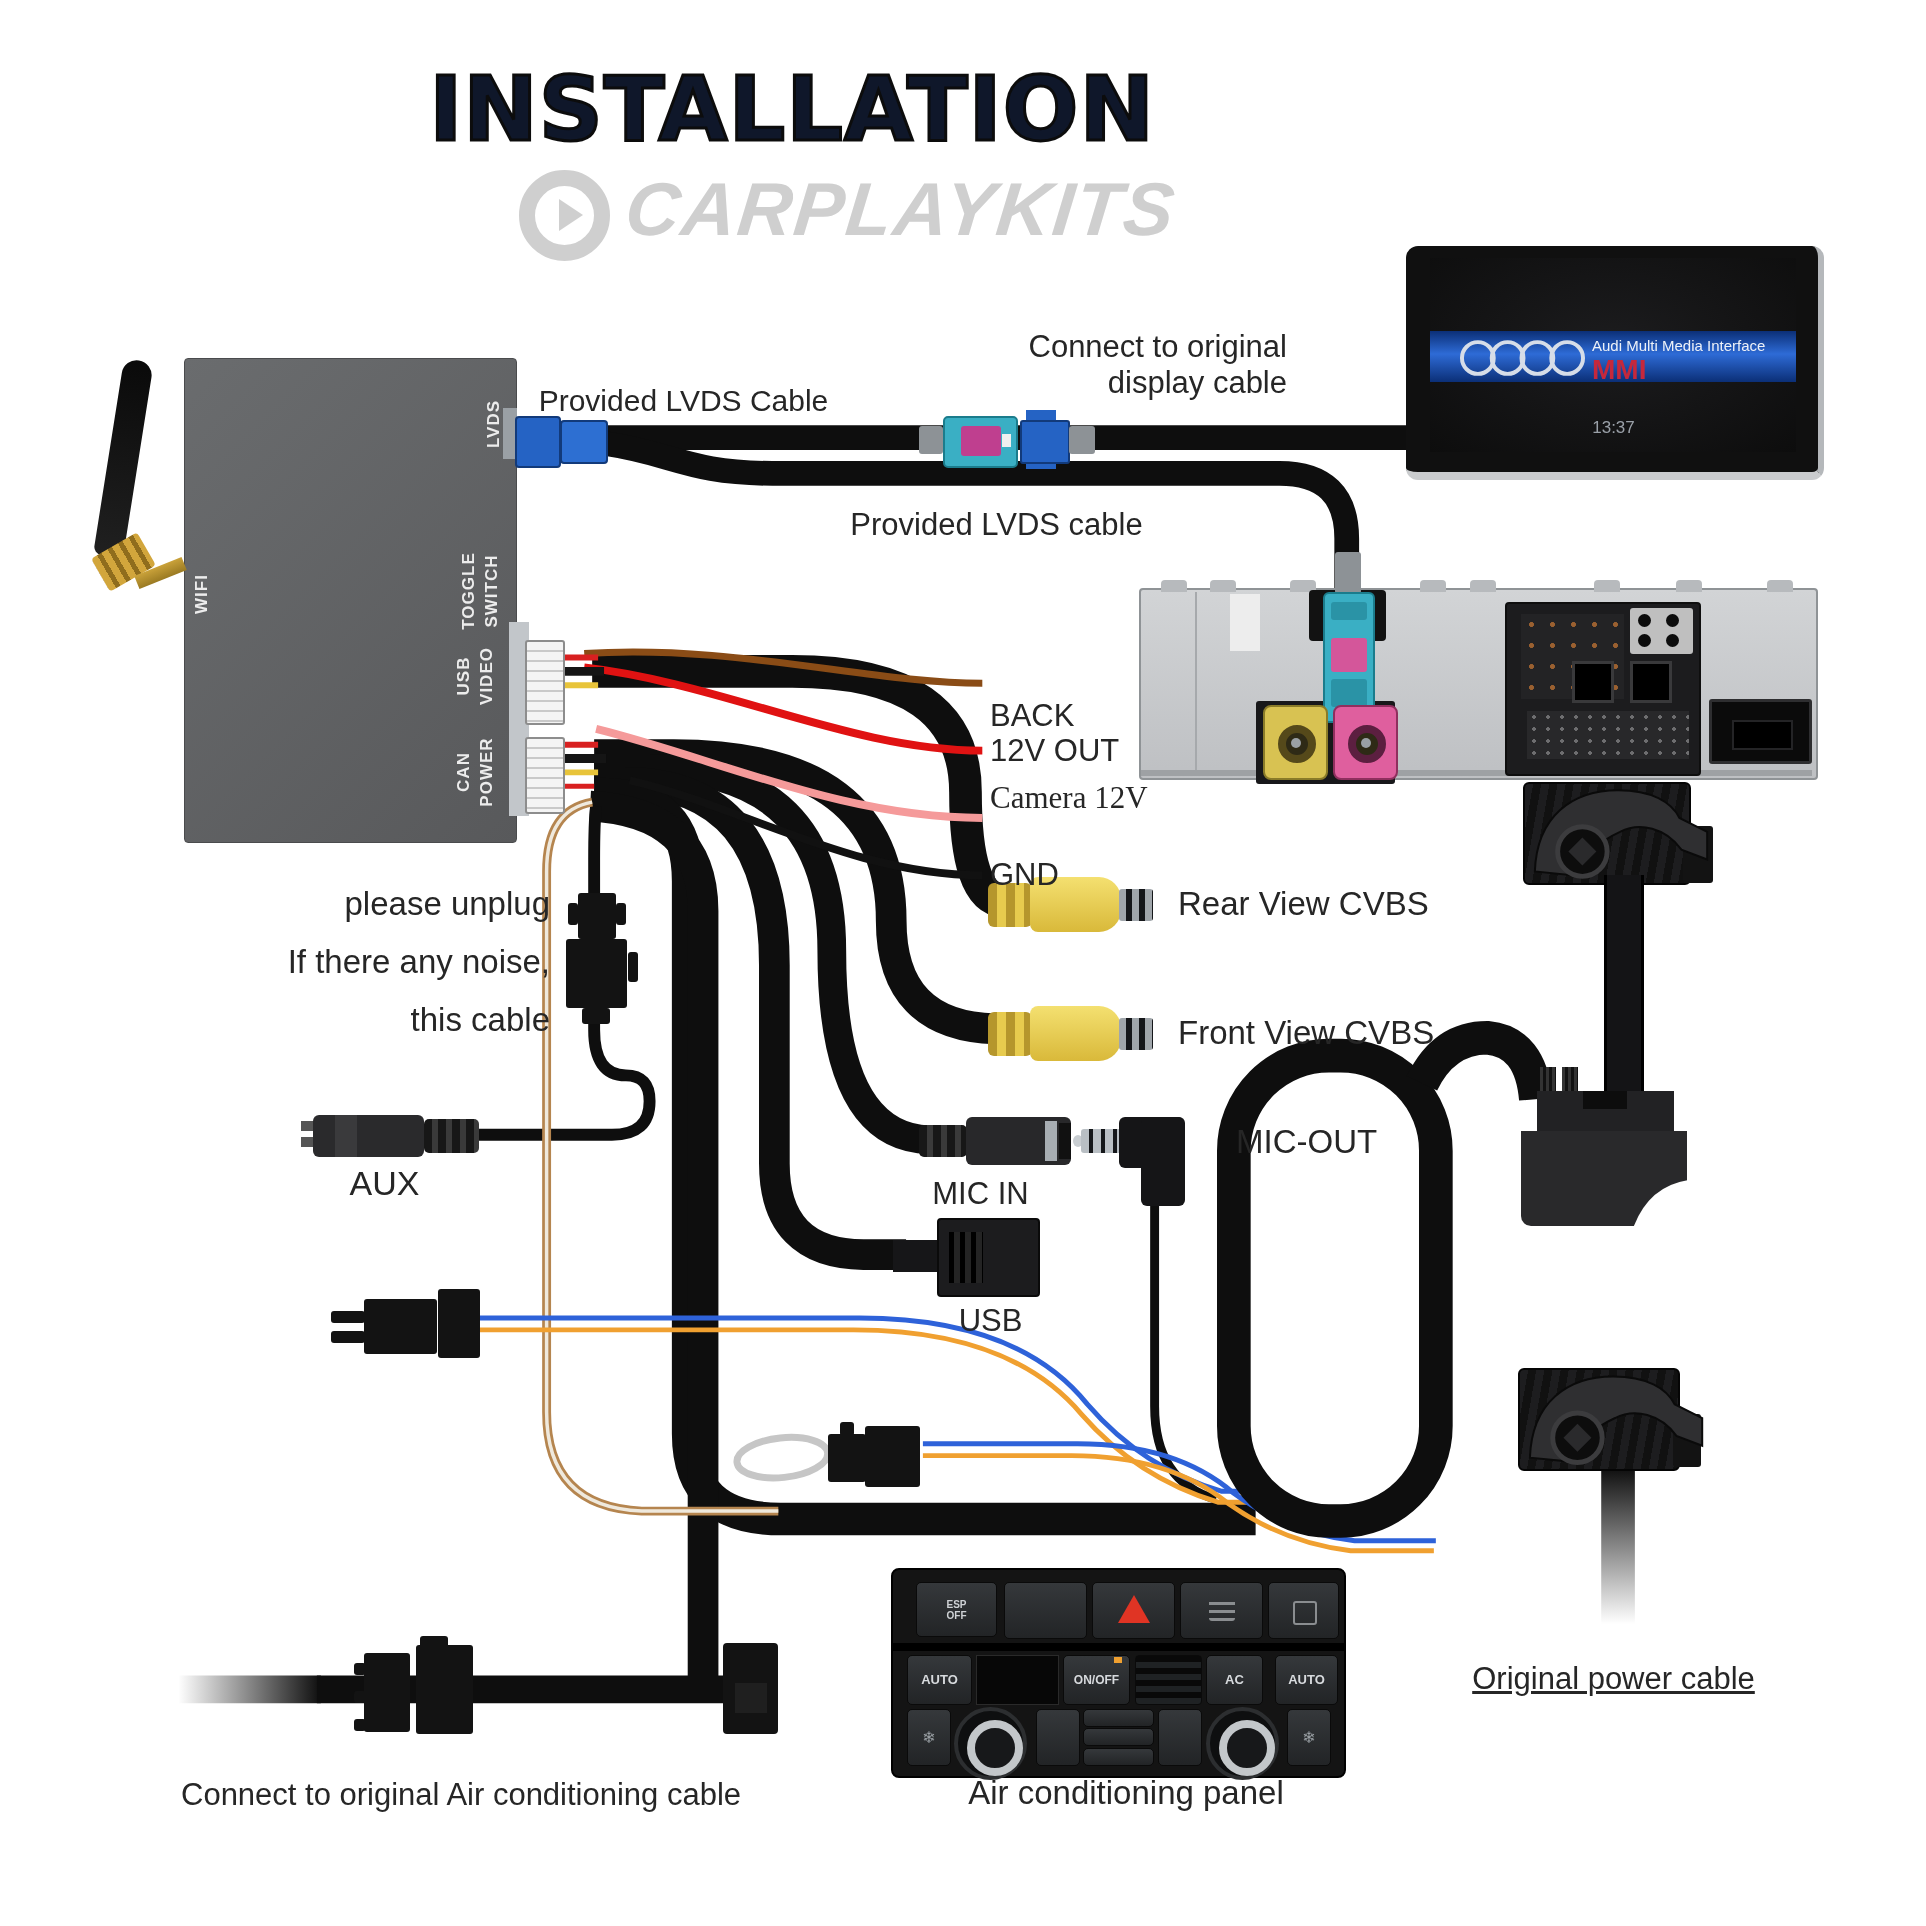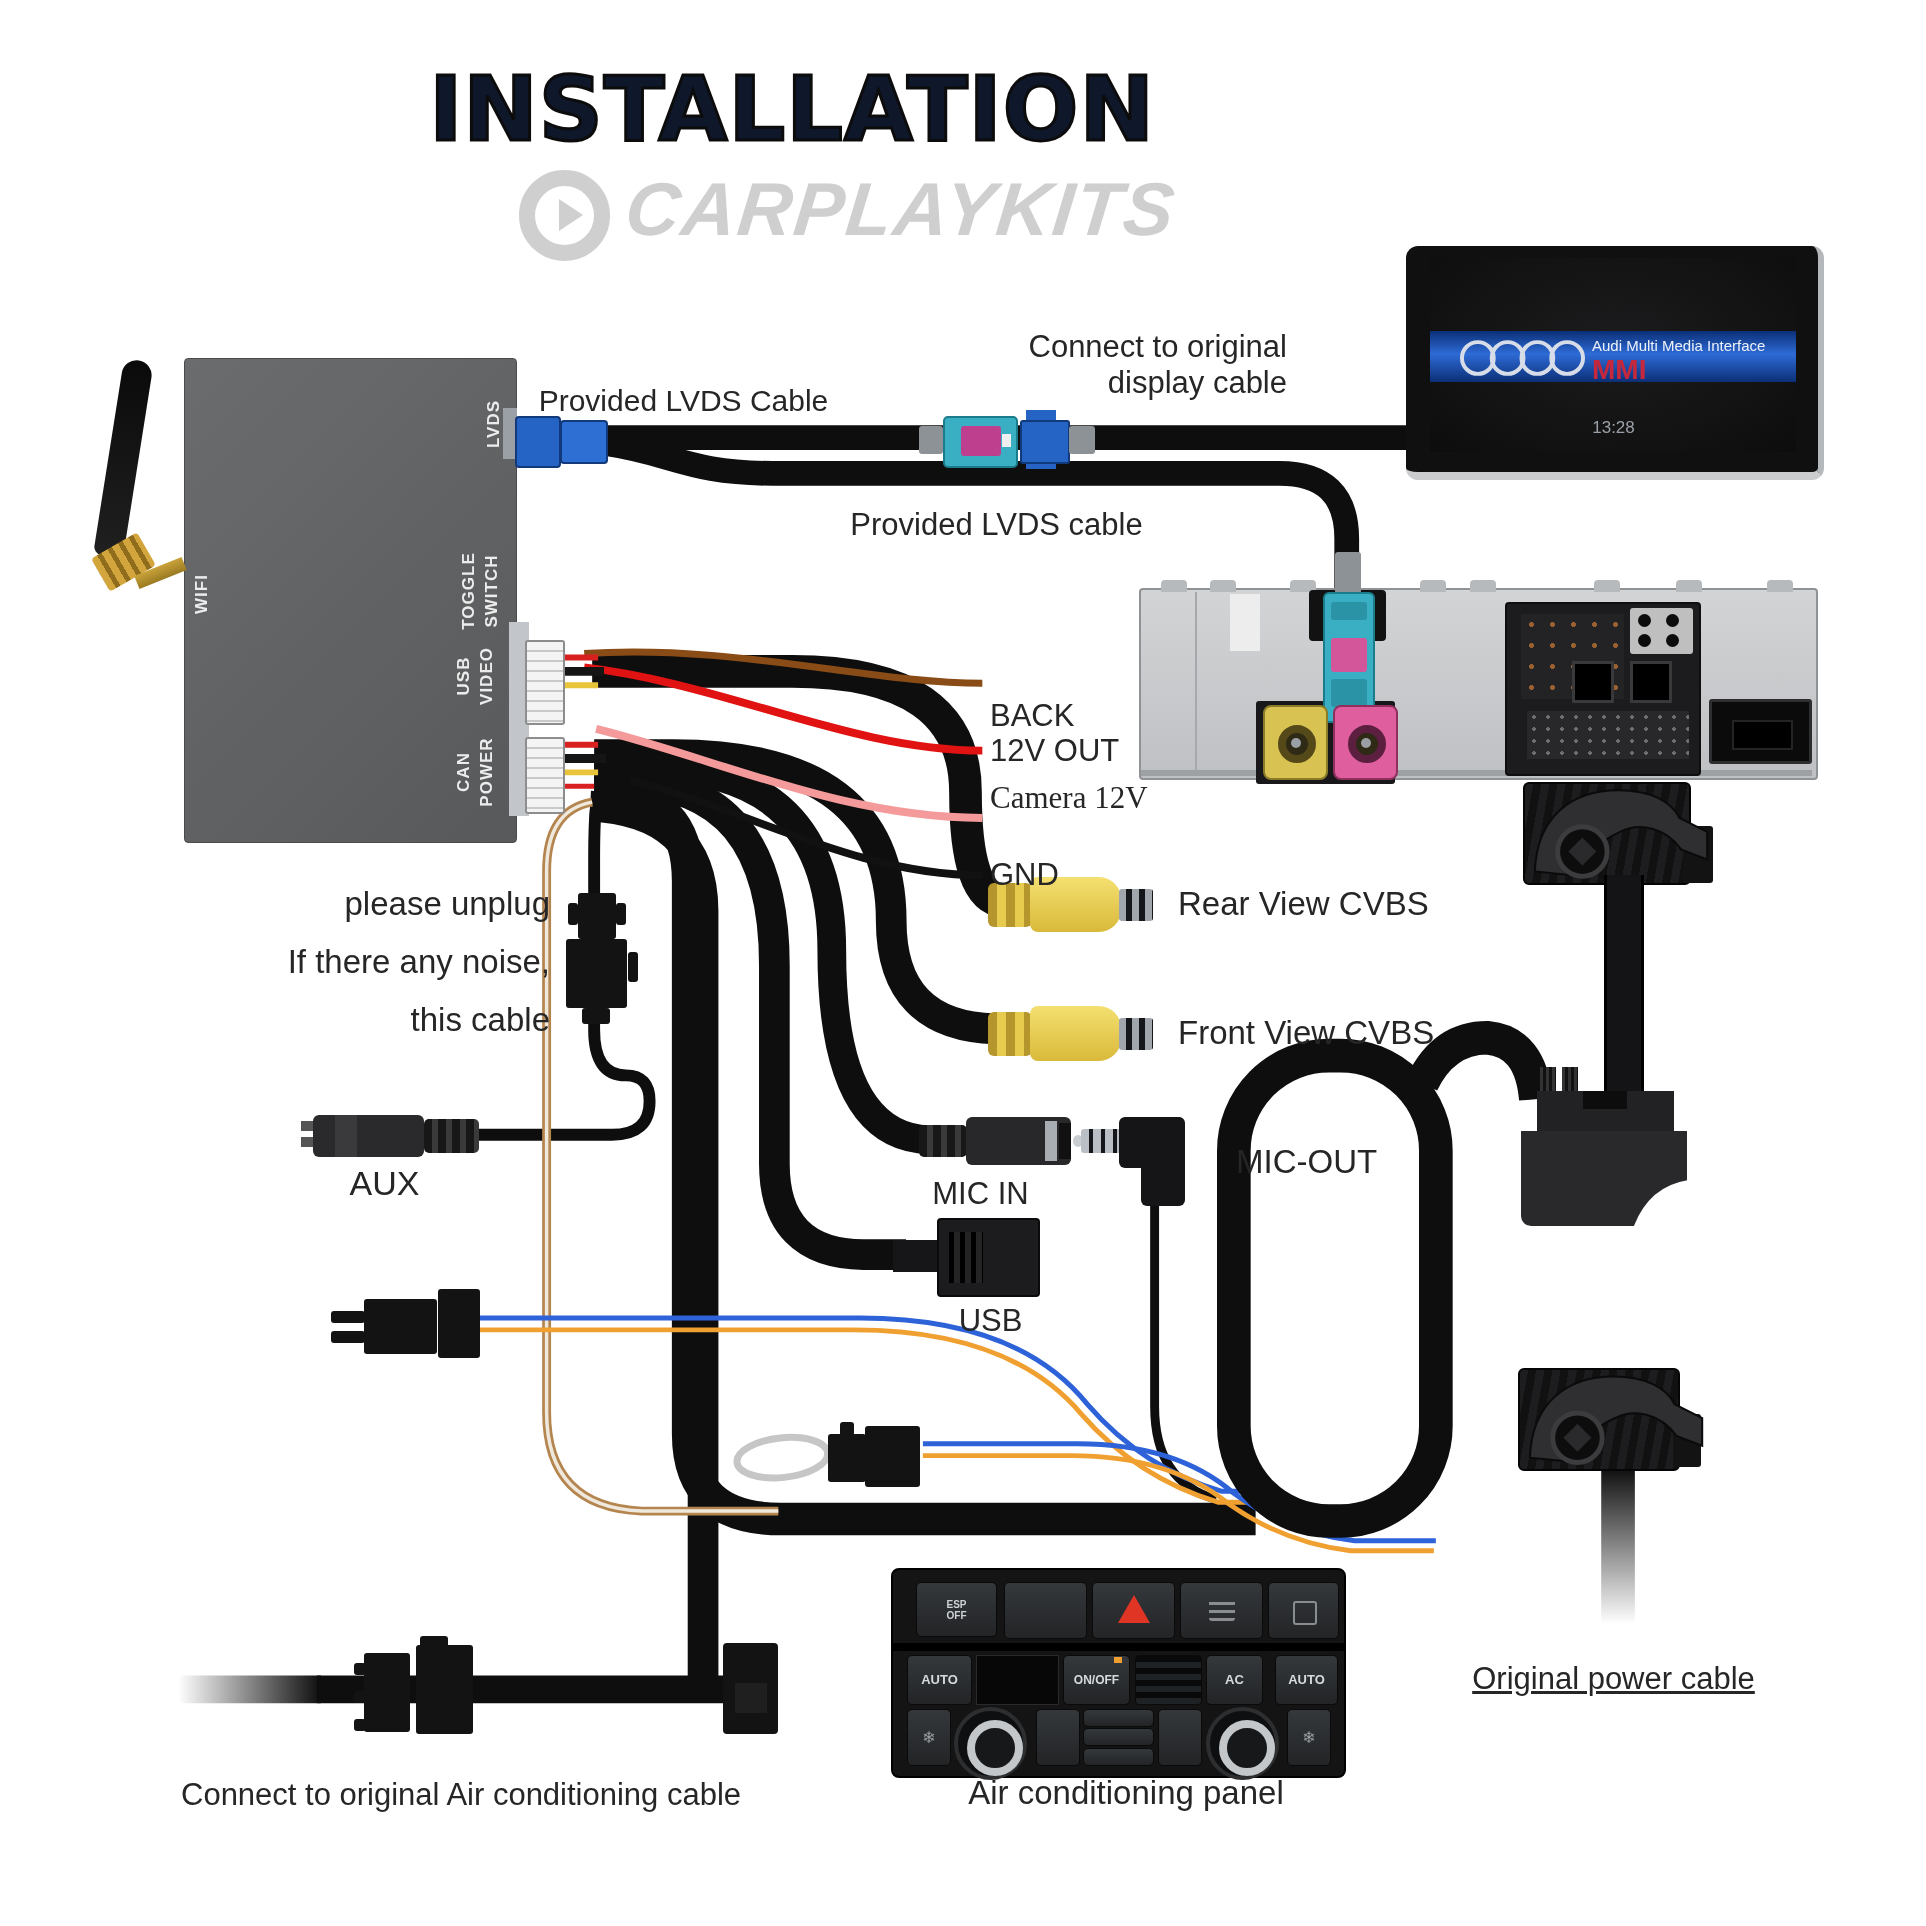--- a/index.html
+++ b/index.html
@@ -166,21 +166,21 @@
       <svg class="d" style="left:28px;top:77px;" width="129" height="46" viewBox="0 0 130 46">
         <g fill="none" stroke="#d6dde8" stroke-width="4">
           <circle cx="20" cy="23" r="16"></circle>
             <circle cx="50" cy="23" r="16"></circle>
             <circle cx="80" cy="23" r="16"></circle>
             <circle cx="110" cy="23" r="16"></circle>
         </g>
       </svg>
       <div class="d" style="left:162px;top:79px;font-size:15px;font-weight:normal;color:#edf1f8;z-index:2;">Audi Multi Media Interface</div>
       <div class="d" style="left:162px;top:96px;font-size:28px;font-weight:bold;color:var(--mmi-red);z-index:2;">MMI</div>
-      <div class="d" style="left:114px;top:160px;width:139px;text-align:center;font-size:17px;color:#9aa0a8;">13:28</div>
+      <div class="d" style="left:114px;top:160px;width:139px;text-align:center;font-size:17px;color:#9aa0a8;">13:37</div>
     </div>
   </div>
 
   <div class="d dev" style="left:1139px;top:588px;width:675px;height:188px;background:linear-gradient(#d2d4d6,#bec0c3);border:2px solid #8f9396;border-radius:4px;">
     <div class="d" style="left:20px;top:-10px;width:26px;height:12px;background:#b7babd;border-radius:4px 4px 0 0;"></div>
     <div class="d" style="left:69px;top:-10px;width:26px;height:12px;background:#b7babd;border-radius:4px 4px 0 0;"></div>
     <div class="d" style="left:149px;top:-10px;width:26px;height:12px;background:#b7babd;border-radius:4px 4px 0 0;"></div>
     <div class="d" style="left:279px;top:-10px;width:26px;height:12px;background:#b7babd;border-radius:4px 4px 0 0;"></div>
     <div class="d" style="left:329px;top:-10px;width:26px;height:12px;background:#b7babd;border-radius:4px 4px 0 0;"></div>
     <div class="d" style="left:453px;top:-10px;width:26px;height:12px;background:#b7babd;border-radius:4px 4px 0 0;"></div>
@@ -355,21 +355,21 @@
     <div>display cable</div>
   </div>
   <div class="lbl" style="left:842px;top:507px;width:309px;text-align:center;">Provided LVDS cable</div>
   <div class="lbl" style="left:990px;top:665px;margin-top:33px;">BACK</div>
   <div class="lbl" style="left:990px;top:733px;">12V OUT</div>
   <div class="lbl" style="left:990px;top:780px;font-family:Liberation Serif, serif;">Camera 12V</div>
   <div class="lbl" style="left:990px;top:857px;">GND</div>
   <div class="lbl" style="left:1178px;top:885px;font-size:33px;">Rear View CVBS</div>
   <div class="lbl" style="left:1178px;top:1014px;font-size:33px;">Front View CVBS</div>
   <div class="lbl" style="left:916px;top:1176px;width:129px;text-align:center;">MIC IN</div>
-  <div class="lbl" style="left:1236px;top:1123px;font-size:33px;margin-top:20px;">MIC-OUT</div>
+  <div class="lbl" style="left:1236px;top:1123px;font-size:33px;">MIC-OUT</div>
   <div class="lbl" style="left:936px;top:1303px;width:109px;text-align:center;">USB</div>
   <div class="lbl" style="left:327px;top:1164px;width:115px;text-align:center;font-size:34px;">AUX</div>
   <div class="lbl" style="left:238px;top:875px;width:312px;text-align:right;font-size:33px;line-height:58px;">
     <div>please unplug</div>
     <div>If there any noise,</div>
     <div>this cable</div>
   </div>
   <div class="lbl" style="left:1455px;top:1661px;width:317px;text-align:center;text-decoration:underline;">Original power cable</div>
   <div class="lbl" style="left:181px;top:1777px;">Connect to original Air conditioning cable</div>
   <div class="lbl" style="left:950px;top:1774px;width:352px;text-align:center;font-size:33px;">Air conditioning panel</div>

